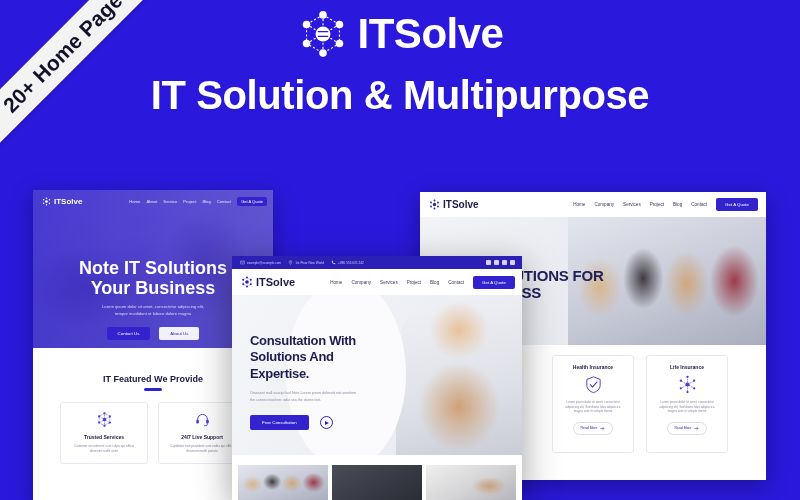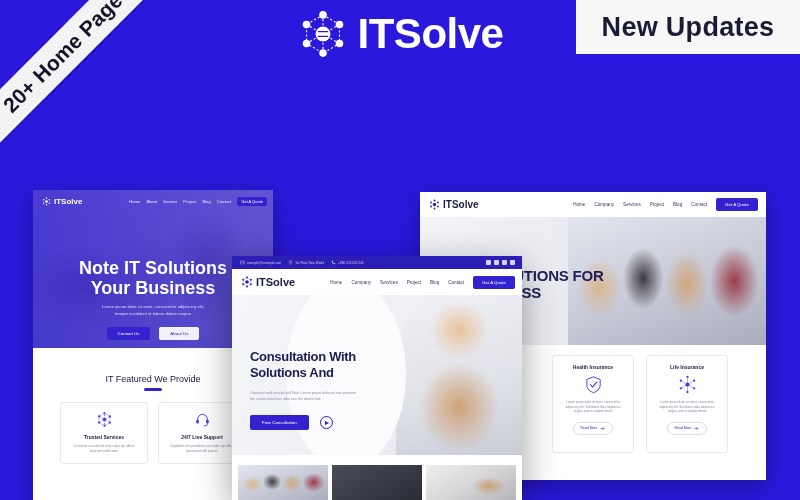--- a/index.html
+++ b/index.html
@@ -103,21 +103,21 @@
       linear-gradient(150deg,#efefef 0%,#d4d4d6 55%,#b4b4ba 100%);
   }
   .ph-dark { background:linear-gradient(150deg,#4a4c58,#2a2c36); }
 
   .tint-blue { position:absolute; inset:0; background:linear-gradient(115deg, rgba(44,26,210,.80), rgba(70,50,215,.66)); }
   .hero-h { font-weight:bold; color:#fff; line-height:1.12; }
   .hero-p { color:#ddd9f6; line-height:1.6; }
   .btn-solid { background:#3323cf; color:#fff; display:flex; align-items:center; justify-content:center; border-radius:2px; }
   .btn-ghost { background:rgba(255,255,255,.92); color:#2b1fb5; display:flex; align-items:center; justify-content:center; border-radius:2px; }
 
-  .sec-title { color:#181844; font-weight:normal; text-align:center; }
+  .sec-title { color:#181844; font-weight:bold; text-align:center; }
   .sec-rule { width:18px; height:3px; background:#3323cf; margin:4px auto 0; border-radius:2px; }
 
   .card { background:#fff; border:1px solid #e8e8f2; border-radius:3px; display:flex; flex-direction:column; align-items:center; }
   .card .ct { font-weight:bold; color:#1b1b45; }
   .card .cp { color:#8a8aa6; text-align:center; line-height:1.55; }
 
   .readmore { border:1px solid #dcdcea; border-radius:9px; display:flex; align-items:center; gap:3px; color:#2b1fb5; }
 
   
   .strip { display:flex; gap:4px; }
@@ -125,23 +125,20 @@
 </style>
 </head>
 <body>
 
 <div id="stage">
 
   <div class="ribbon">
     <span>20+ Home Page</span>
   </div>
 
-  <div class="badge-updates">
-    <span>New Updates</span>
-  </div>
 
   <div class="brand">
     <svg class="brand-mark" viewBox="0 0 60 60">
       <g stroke="#fff" stroke-width="1.3" stroke-dasharray="2.4 2.4" fill="none">
         <path d="M30 8 L49 19 L49 41 L30 52 L11 41 L11 19 Z"></path>
         <path d="M30 8 L30 22 M49 19 L37 26 M49 41 L37 34 M30 52 L30 38 M11 41 L23 34 M11 19 L23 26"></path>
       </g>
       <g fill="#fff">
         <circle cx="30" cy="8" r="4.4"></circle>
           <circle cx="49" cy="19" r="4.4"></circle>
@@ -153,20 +150,21 @@
       </g>
       <g stroke="#2A19DC" stroke-width="1.5" stroke-linecap="round">
         <path d="M24.6 27.3 H35.4"></path>
           <path d="M24.6 32.7 H35.4"></path>
       </g>
     </svg>
     <div class="brand-name">ITSolve</div>
   </div>
 
   <div class="headline">
+    <div>IT Solution &amp; Multipurpose</div>
   </div>
 
   <div class="panel" style="left:33px; top:190px; width:240px; height:310px;">
 
     <div class="photo ph-office" style="position:absolute;left:0;top:0;width:240px;height:158px;"></div>
     <div class="tint-blue" style="height:158px;"></div>
 
     <div style="position:absolute;left:0;top:0;width:240px;height:22px;display:flex;align-items:center;justify-content:space-between;">
       <div class="mk-logo" style="gap:3px;">
         <svg width="9" height="9" viewBox="0 0 60 60">
@@ -388,22 +386,23 @@
         <span class="mi" style="font-size:4.6px;">Contact</span>
         <span class="mk-cta" style="font-size:4.4px;padding:4px 9px;">Get A Quote</span>
       </div>
     </div>
 
     <div style="position:absolute;left:0;top:39px;width:290px;height:160px;background:linear-gradient(120deg,#f5f6f9 0%,#eceef3 60%,#e2e5ec 100%);overflow:hidden;">
       <div class="photo ph-woman" style="position:absolute;right:0;top:0;width:126px;height:160px;border-radius:60px 0 0 0;"></div>
       <div style="position:absolute;right:116px;top:-16px;width:120px;height:190px;border-radius:50%;background:#fbfbfd;"></div>
 
       <div style="position:absolute;left:18px;top:38px;width:176px;">
-        <div style="font-size:13px;font-weight:bold;color:#1c1c52;line-height:1.25;letter-spacing:-.3px;margin-top:16px;">Consultation With</div>
+        <div style="font-size:13px;font-weight:bold;color:#1c1c52;line-height:1.25;letter-spacing:-.3px;">Consultation With</div>
         <div style="font-size:13px;font-weight:bold;color:#1c1c52;line-height:1.25;letter-spacing:-.3px;">Solutions And</div>
+        <div style="font-size:13px;font-weight:bold;color:#1c1c52;line-height:1.25;letter-spacing:-.3px;">Expertise.</div>
         <div style="font-size:3.6px;color:#8c8ca6;margin-top:8px;line-height:1.9;">Oraesent mall suscip facil Note Lorem ipsum dolorsitt nisi amettem</div>
         <div style="font-size:3.6px;color:#8c8ca6;line-height:1.9;">the consectetad nec odio sea the duries text.</div>
         <div style="display:flex;align-items:center;gap:11px;margin-top:12px;">
           <span class="btn-solid" style="font-size:4.4px;padding:5px 12px;border-radius:2px;">Free Consultation</span>
           <span style="width:13px;height:13px;border-radius:50%;border:1.4px solid #2b1fb5;display:flex;align-items:center;justify-content:center;">
             <span style="width:0;height:0;border-left:4px solid #2b1fb5;border-top:2.6px solid transparent;border-bottom:2.6px solid transparent;margin-left:1.4px;"></span>
           </span>
         </div>
       </div>
     </div>

